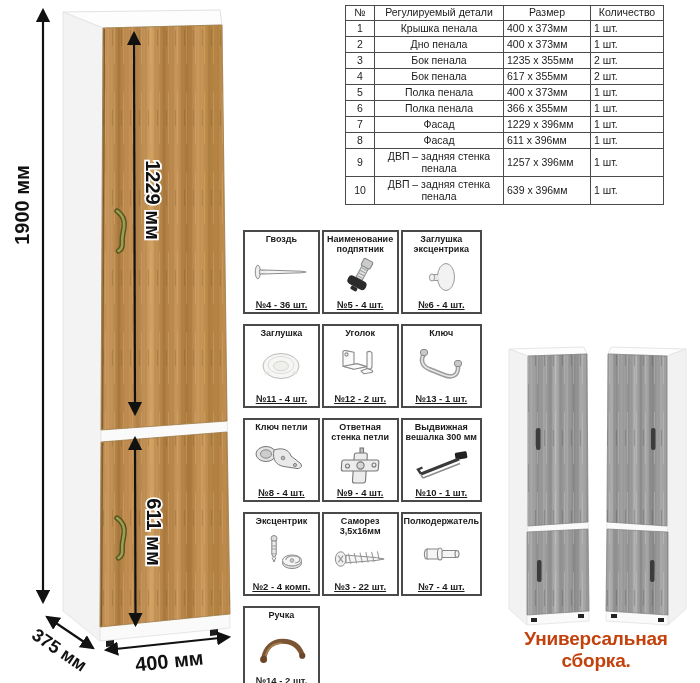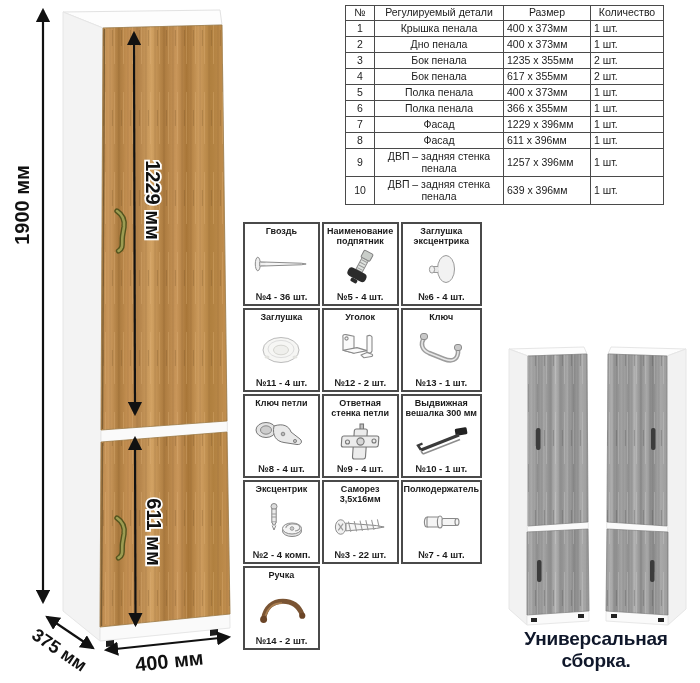--- a/index.html
+++ b/index.html
@@ -16,28 +16,28 @@
   #parts-table tr.tall td{height:27px;}
   .c-num{width:22px;text-align:center;}
   .c-name{width:122px;text-align:center;}
   .c-size{width:80px;text-align:left;}
   .c-qty{width:66px;text-align:left;}
   
   #hw-grid{position:absolute;left:243px;top:222px;width:239px;
            display:grid;grid-template-columns:repeat(3,1fr);gap:2px;}
   .hw-cell{box-sizing:border-box;border:2px solid #4a4a4a;background:#fff;height:84px;
            display:flex;flex-direction:column;align-items:center;justify-content:space-between;
-           padding:2px 1px;}
+           padding:2px 1px;margin-top:8px;}
   .hw-title{font-weight:bold;font-size:9px;line-height:1.12;text-align:center;}
   .hw-icon{flex:1;display:flex;align-items:center;justify-content:center;}
   .hw-icon svg{position:static;}
-  .hw-count{font-weight:bold;font-size:9.5px;white-space:nowrap;}
+  .hw-count{font-weight:bold;font-size:9.5px;white-space:nowrap;text-decoration:underline;}
   
   #caption{position:absolute;left:492px;top:628px;width:208px;text-align:center;
-           font-weight:bold;font-size:19px;letter-spacing:-0.2px;color:#0f172a;}
+           font-weight:bold;font-size:19px;letter-spacing:-0.2px;color:#c2410c;}
   
   .dim-label{font-family:"Liberation Sans","DejaVu Sans",sans-serif;font-weight:bold;
              font-size:20px;fill:#111;paint-order:stroke;stroke:#ffffff;stroke-width:3.5px;
              text-anchor:middle;}
   .dim-line{stroke:#111;stroke-width:2.2;}
 </style>
 </head>
 <body>
 
 <div id="canvas">

